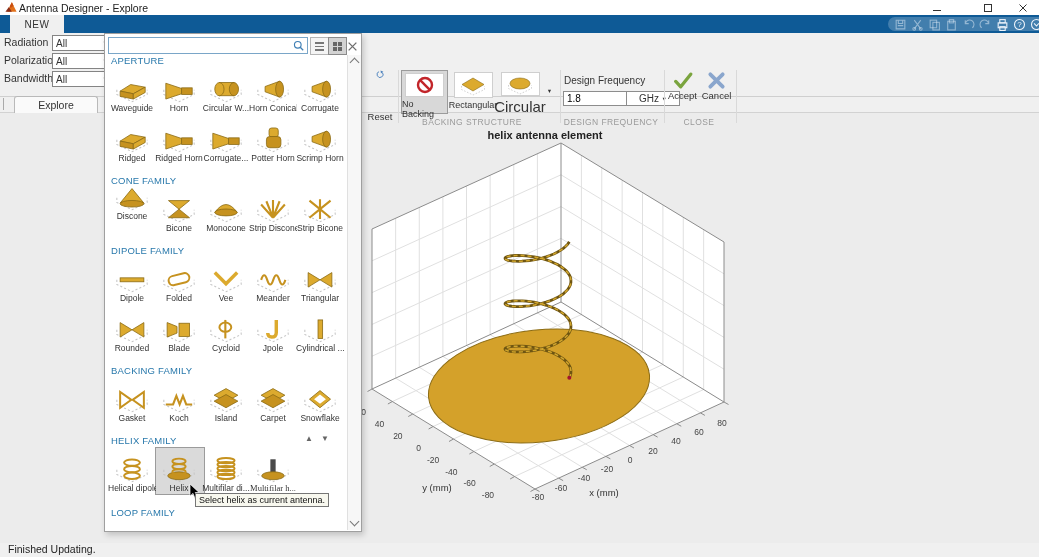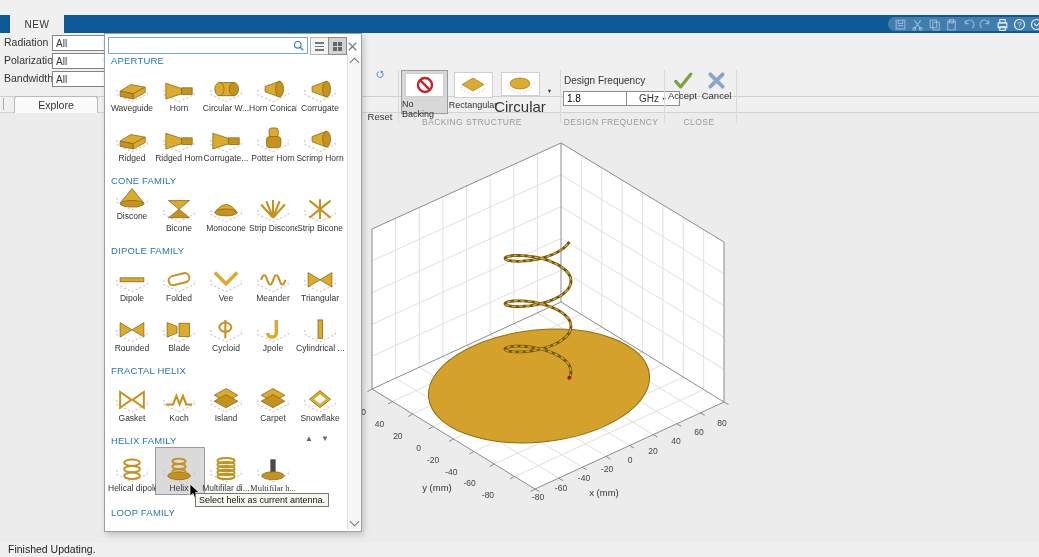--- a/index.html
+++ b/index.html
@@ -169,20 +169,43 @@
       <text x="607" y="472.1" text-anchor="middle" class="tick">-20</text>
       <text x="630" y="462.8" text-anchor="middle" class="tick">0</text>
       <text x="653" y="453.5" text-anchor="middle" class="tick">20</text>
       <text x="676" y="444.2" text-anchor="middle" class="tick">40</text>
       <text x="699" y="434.9" text-anchor="middle" class="tick">60</text>
       <text x="722" y="425.6" text-anchor="middle" class="tick">80</text>
       <text x="437" y="491" text-anchor="middle" class="axl">y (mm)</text>
       <text x="604" y="496" text-anchor="middle" class="axl">x (mm)</text>
     </svg>
 
+  <div class="abs titlebar" style="z-index:50;">
+    <svg class="abs" style="left:5px;top:2px" width="12" height="11" viewBox="0 0 14 12">
+      <polygon points="8,0 13.5,11 2.5,11" fill="#e1701a"></polygon>
+      <polygon points="4.5,5.5 8,11 0.5,11" fill="#8a2e19"></polygon>
+      <polygon points="8,0 10,4 6.5,6.5 5.5,4.5" fill="#c94f12"></polygon>
+    </svg>
+    <div class="abs titletext">Antenna Designer - Explore</div>
+    <div class="abs winbtn" style="left:927px">
+      <svg width="10" height="10" viewBox="0 0 10 10">
+          <line x1="1" y1="7.5" x2="9" y2="7.5" stroke="#333" stroke-width="1"></line>
+        </svg>
+    </div>
+    <div class="abs winbtn" style="left:978px">
+      <svg width="10" height="10" viewBox="0 0 10 10">
+          <rect x="1.5" y="1.5" width="7" height="7" fill="none" stroke="#333" stroke-width="1"></rect>
+        </svg>
+    </div>
+    <div class="abs winbtn" style="left:1013px">
+      <svg width="10" height="10" viewBox="0 0 10 10">
+          <path d="M1.5,1.5 L8.5,8.5 M8.5,1.5 L1.5,8.5" stroke="#333" stroke-width="1"></path>
+        </svg>
+    </div>
+  </div>
 
   <div class="abs band" style="z-index:50;"></div>
   <div class="abs newtab" style="z-index:51;">NEW</div>
   <div class="abs qapill" id="qapill" style="z-index:51;">
       <div class="qaicon">
         <svg width="13" height="13" viewBox="0 0 12 12" fill="none" stroke="rgba(230,240,250,.5)" stroke-width="1" style="display:block">
           <path d="M2,2 h8 v8 h-8 z M4,2 v3 h4 v-3 M3.5,7 h5"></path>
         </svg>
       </div>
       <div class="qaicon">
@@ -318,20 +341,21 @@
     </div>
     <div class="abs seclabel" style="left:666px;width:66px;">CLOSE</div>
     <div class="abs vdiv" style="left:736px"></div>
   </div>
 
   <div class="abs tabbar" style="z-index:4;"></div>
   <div class="abs" style="left:3px;top:98px;width:1px;height:12px;background:#aaa;z-index:5;"></div>
   <div class="abs exploretab" style="z-index:5;">Explore</div>
 
   <div class="abs figure" style="z-index:0;"></div>
+  <div class="abs plottitle" style="z-index:2;">helix antenna element</div>
 
 
   <div class="abs status" style="z-index:3;">Finished Updating.</div>
 
   <div class="abs gallery">
     <div class="searchbox">
       <input value="" style="">
       <svg class="abs" style="right:2px;top:1px" width="13" height="13" viewBox="0 0 18 18">
         <circle cx="8" cy="8" r="4.6" fill="none" stroke="#3f7fb5" stroke-width="1.6"></circle>
         <line x1="11.4" y1="11.4" x2="15.5" y2="15.5" stroke="#3f7fb5" stroke-width="1.8"></line>
@@ -546,21 +570,21 @@
           </svg>
           <div class="tilelabel">Jpole</div>
         </div>
         <div class="tile" style="left: 193px; top: 280px; z-index: 1;">
           <svg width="38" height="29" viewBox="0 0 28 22">
             <path d="M2.5,12 L2.5,15.5 L14,21 L25.5,15.5 L25.5,12" class="ax"></path>
             <rect x="12.5" y="4.5" width="3.5" height="14" class="g"></rect>
           </svg>
           <div class="tilelabel">Cylindrical ...</div>
         </div>
-        <div class="famheader" style="top: 331px;">FRACTAL HELIX</div>
+        <div class="famheader" style="top: 331px;">BACKING FAMILY</div>
         <div class="tile" style="left: 5px; top: 350px; z-index: 1;">
           <svg width="38" height="29" viewBox="0 0 28 22">
             <path d="M2.5,12 L2.5,15.5 L14,21 L25.5,15.5 L25.5,12" class="ax"></path>
             <polygon points="5,6 5,18 13.5,12" class="gf"></polygon>
             <polygon points="23,6 23,18 14.5,12" class="gf"></polygon>
           </svg>
           <div class="tilelabel">Gasket</div>
         </div>
         <div class="tile" style="left: 52px; top: 350px; z-index: 1;">
           <svg width="38" height="29" viewBox="0 0 28 22">

